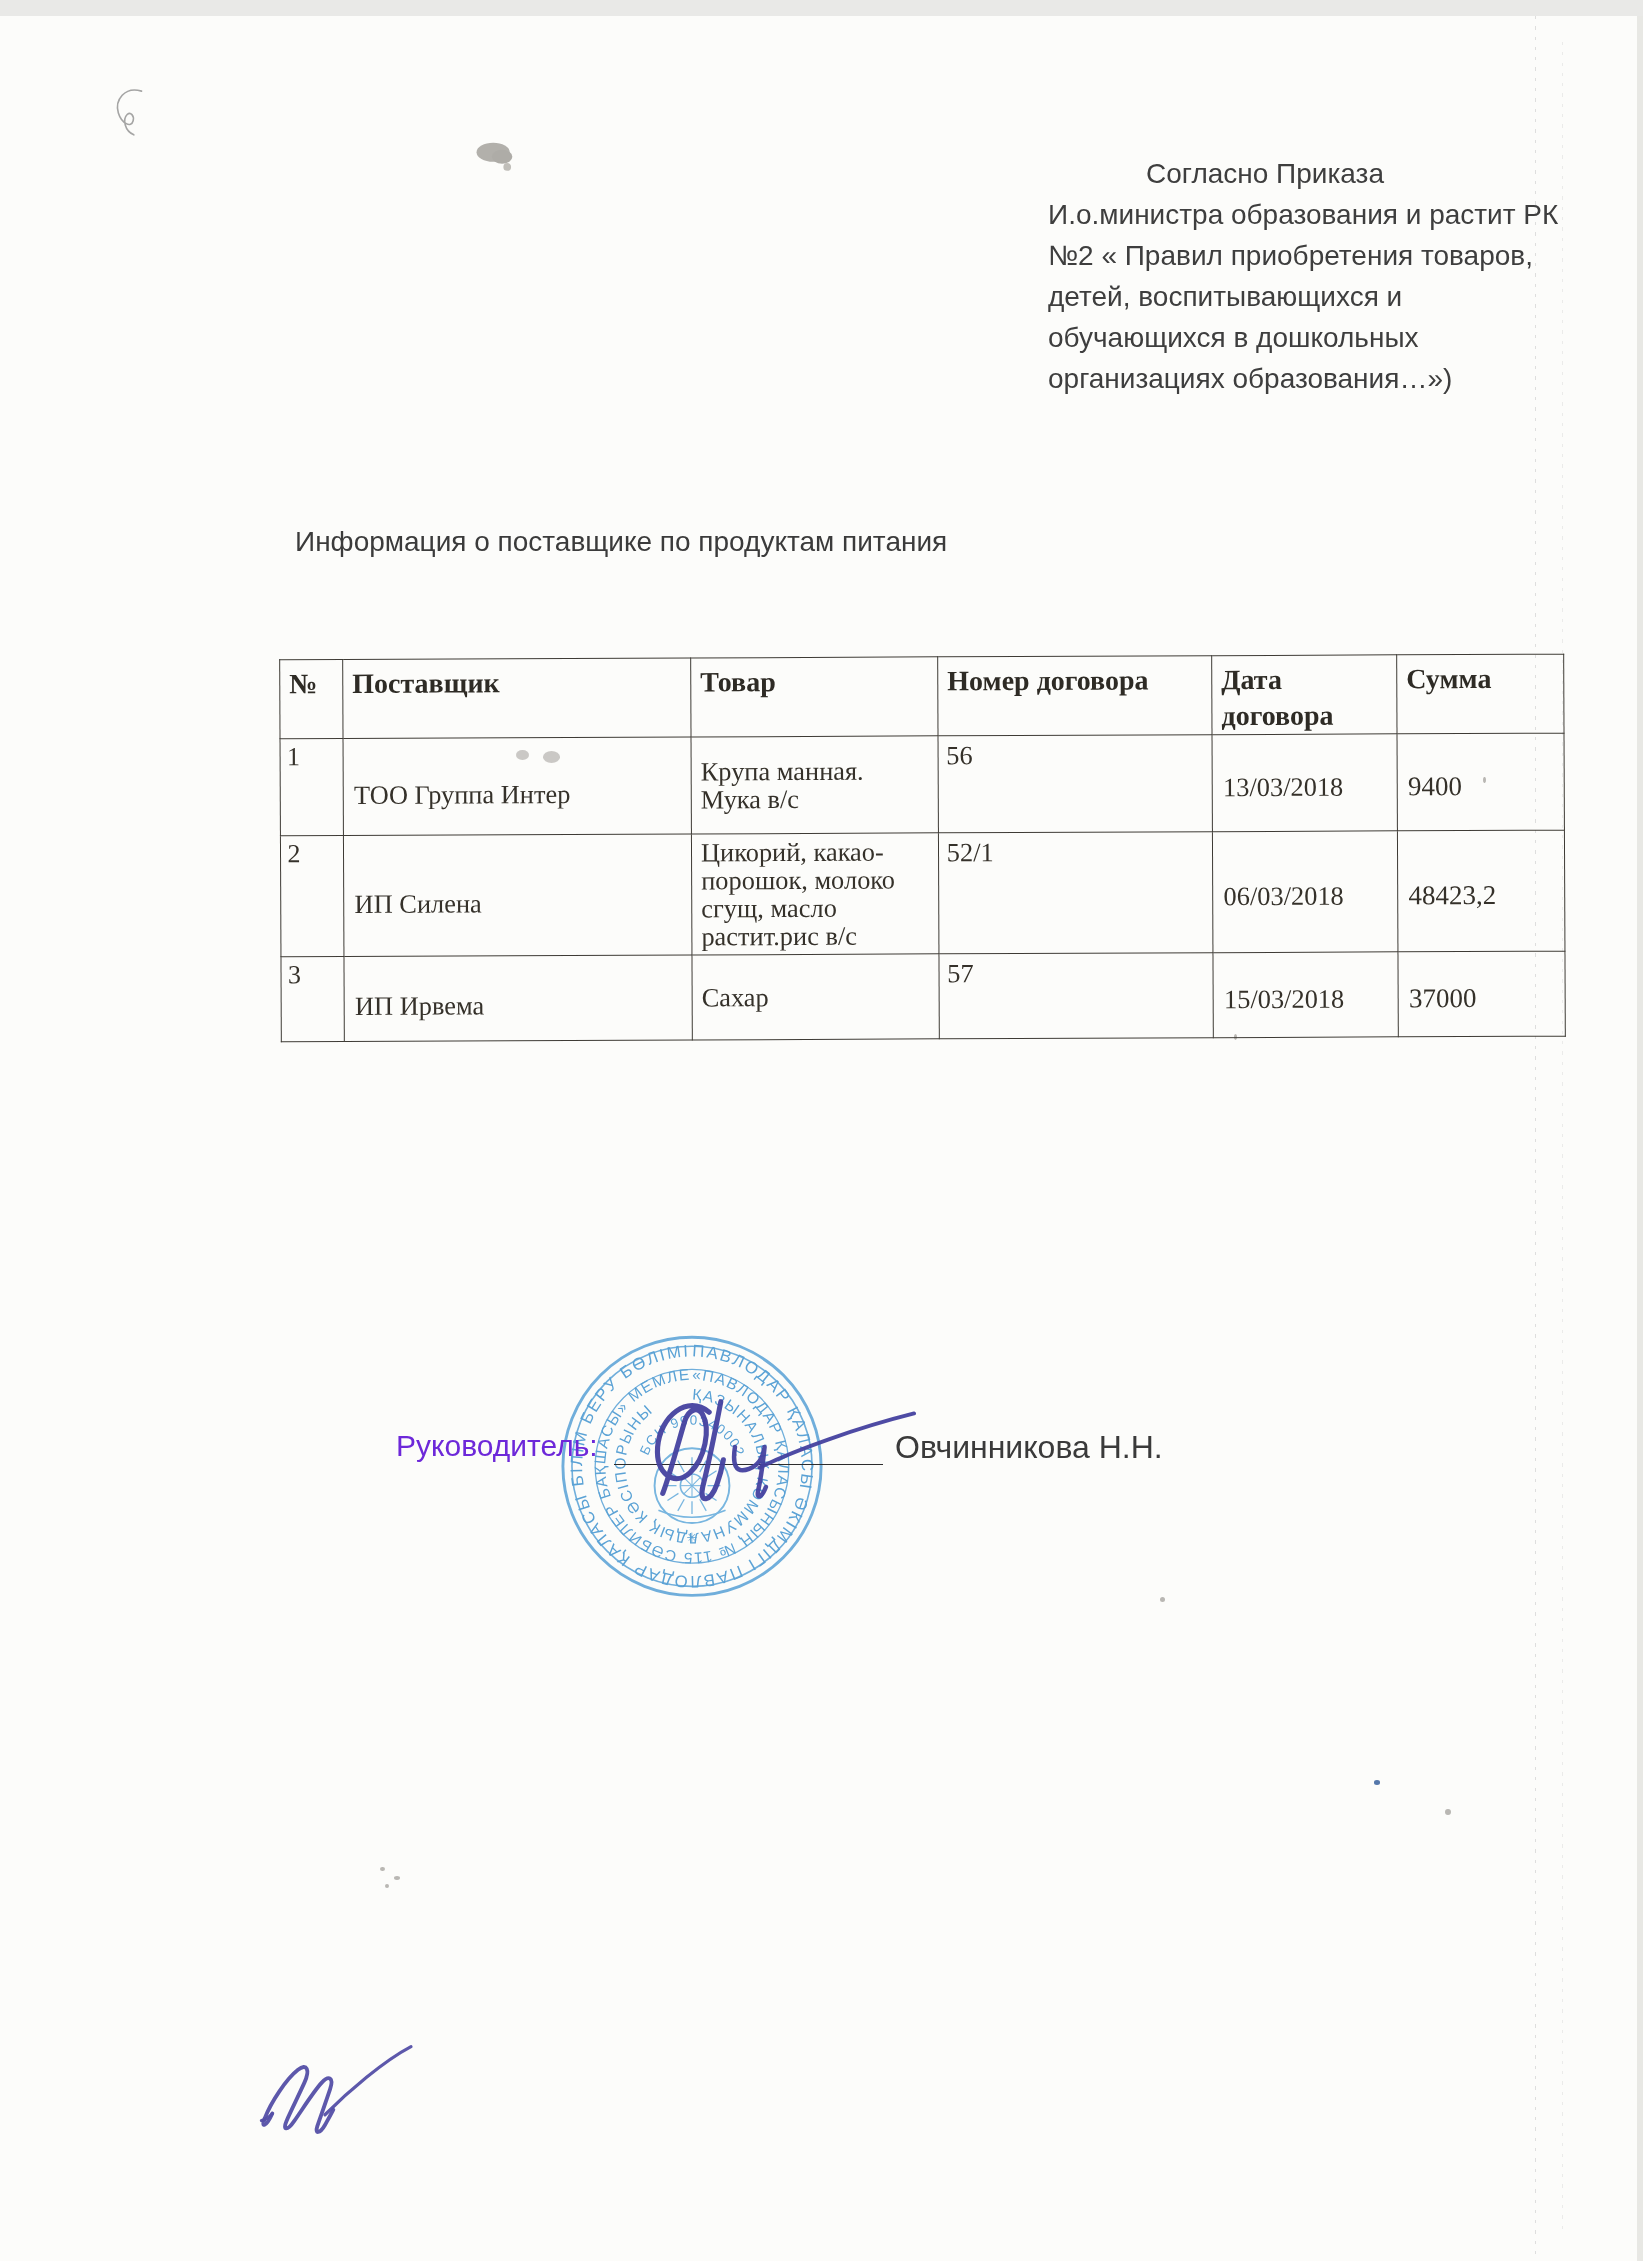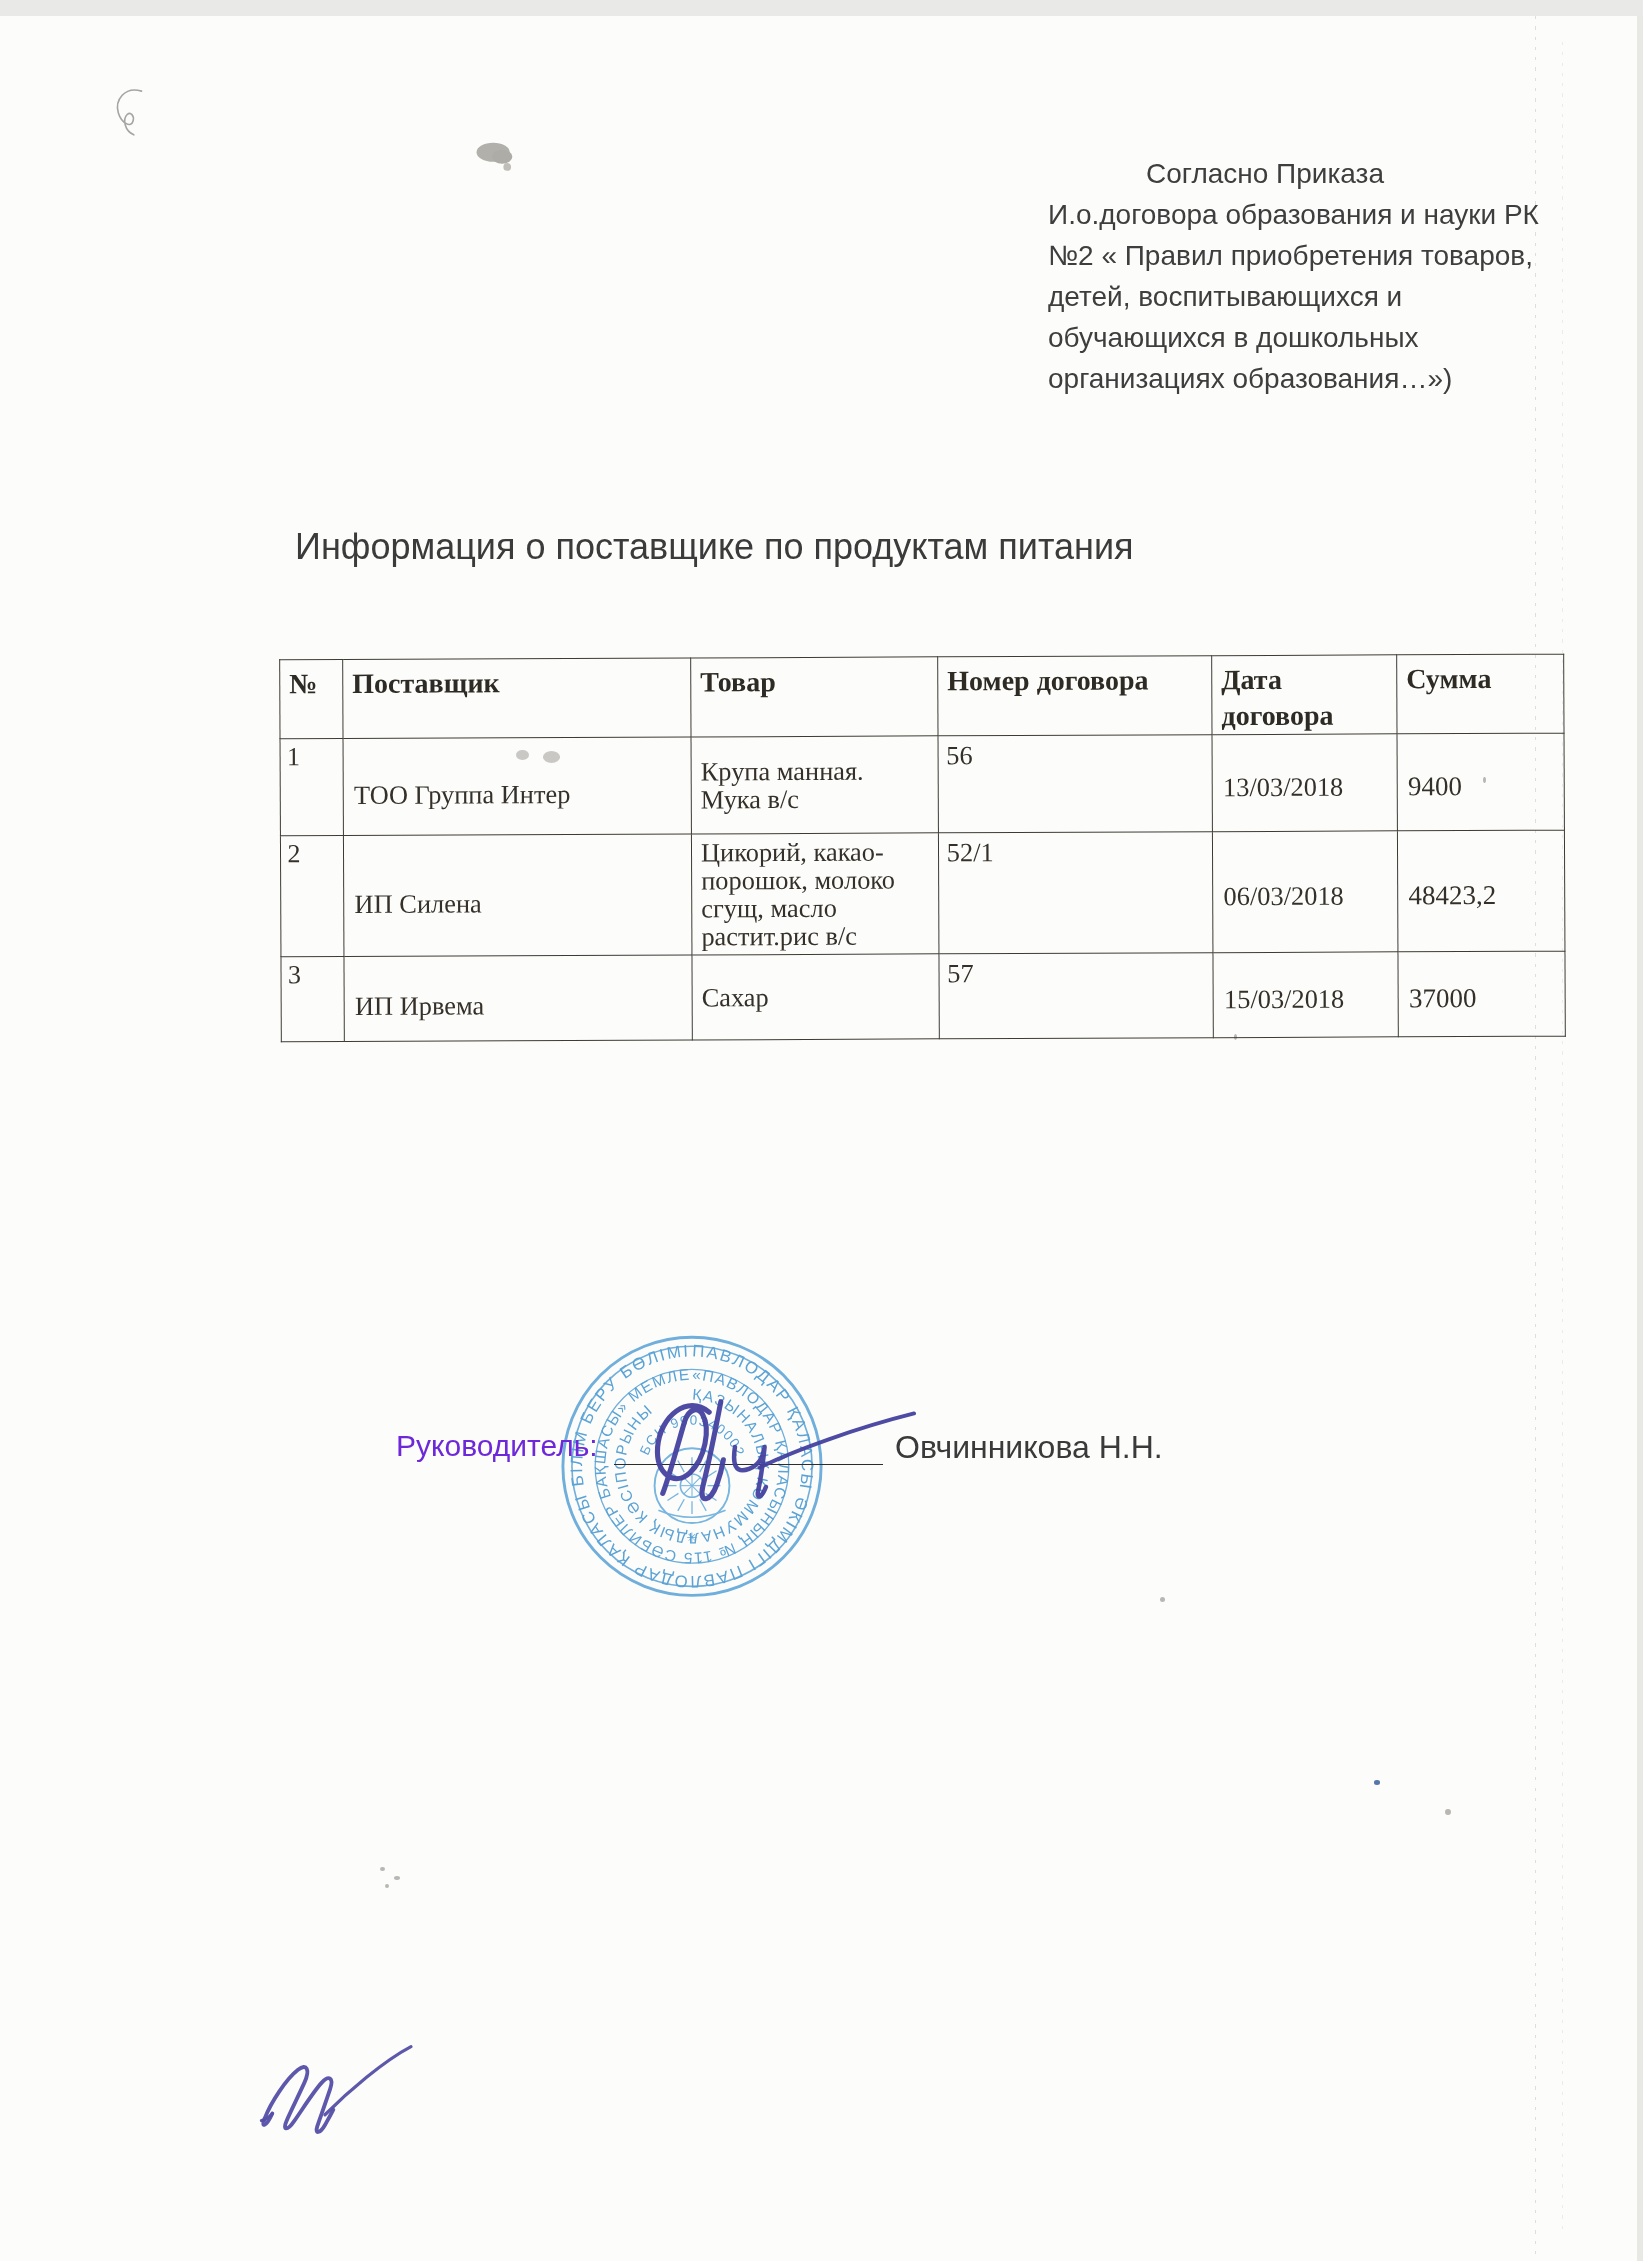--- a/index.html
+++ b/index.html
@@ -15,21 +15,21 @@
     opacity:.45;}
   .streak.light{opacity:.25;width:0.6px;}
   .edge-band{position:absolute;right:0;top:0;width:7px;height:2261px;background:#e2e2df;opacity:.8;}
   .bottom-sliver{position:absolute;left:0;top:2255px;width:606px;height:5.2px;background:#b6b6b3;opacity:.4;}
   .speck{position:absolute;border-radius:50%;background:#b9b7b3;}
   
   .header-note{left:1048px;top:137px;width:541px;font-size:28px;line-height:41px;color:#3e3e3e;}
   .header-note .line{white-space:nowrap;}
   .header-note .line.first{padding-left:98px;}
   
-  .doc-title{left:295px;top:510px;font-size:36px;white-space:nowrap;color:#3b3b3b;}
+  .doc-title{left:295px;top:510px;font-size:28px;white-space:nowrap;color:#3b3b3b;}
   
   table.suppliers{
     position:absolute;left:280px;top:641px;width:1283px;
     border-collapse:collapse;table-layout:fixed;
     font-family:"Liberation Serif",serif;color:#35312a;
     transform:rotate(-0.25deg);transform-origin:40% 50%;
   }
   table.suppliers th,table.suppliers td{border:1.9px solid #3e3b35;}
   table.suppliers th{
     font-size:28px;font-weight:bold;text-align:left;vertical-align:top;
@@ -81,21 +81,21 @@
     <ellipse cx="30" cy="19" rx="26" ry="15" fill="#b2b0ab"></ellipse>
     <ellipse cx="44" cy="26" rx="16" ry="11" fill="#aeaca7"></ellipse>
     <circle cx="52" cy="42" r="6" fill="#c0beb9"></circle>
   </svg>
 
   <div class="speck" style="left:516px;top:734px;width:13px;height:10.3px;opacity:.75;"></div>
   <div class="speck" style="left:543px;top:735px;width:17px;height:11.6px;opacity:.75;"></div>
 
   <div class="abs header-note">
     <div class="line first">Согласно Приказа</div>
-    <div class="line">И.о.договора образования и науки РК</div>
+    <div class="line">И.о.министра образования и растит РК</div>
     <div class="line">№2 « Правил приобретения товаров,</div>
     <div class="line">детей, воспитывающихся и</div>
     <div class="line">обучающихся в дошкольных</div>
     <div class="line">организациях образования…»)</div>
   </div>
 
   <div class="abs doc-title">Информация о поставщике по продуктам питания</div>
 
   <table class="suppliers">
     <colgroup>

